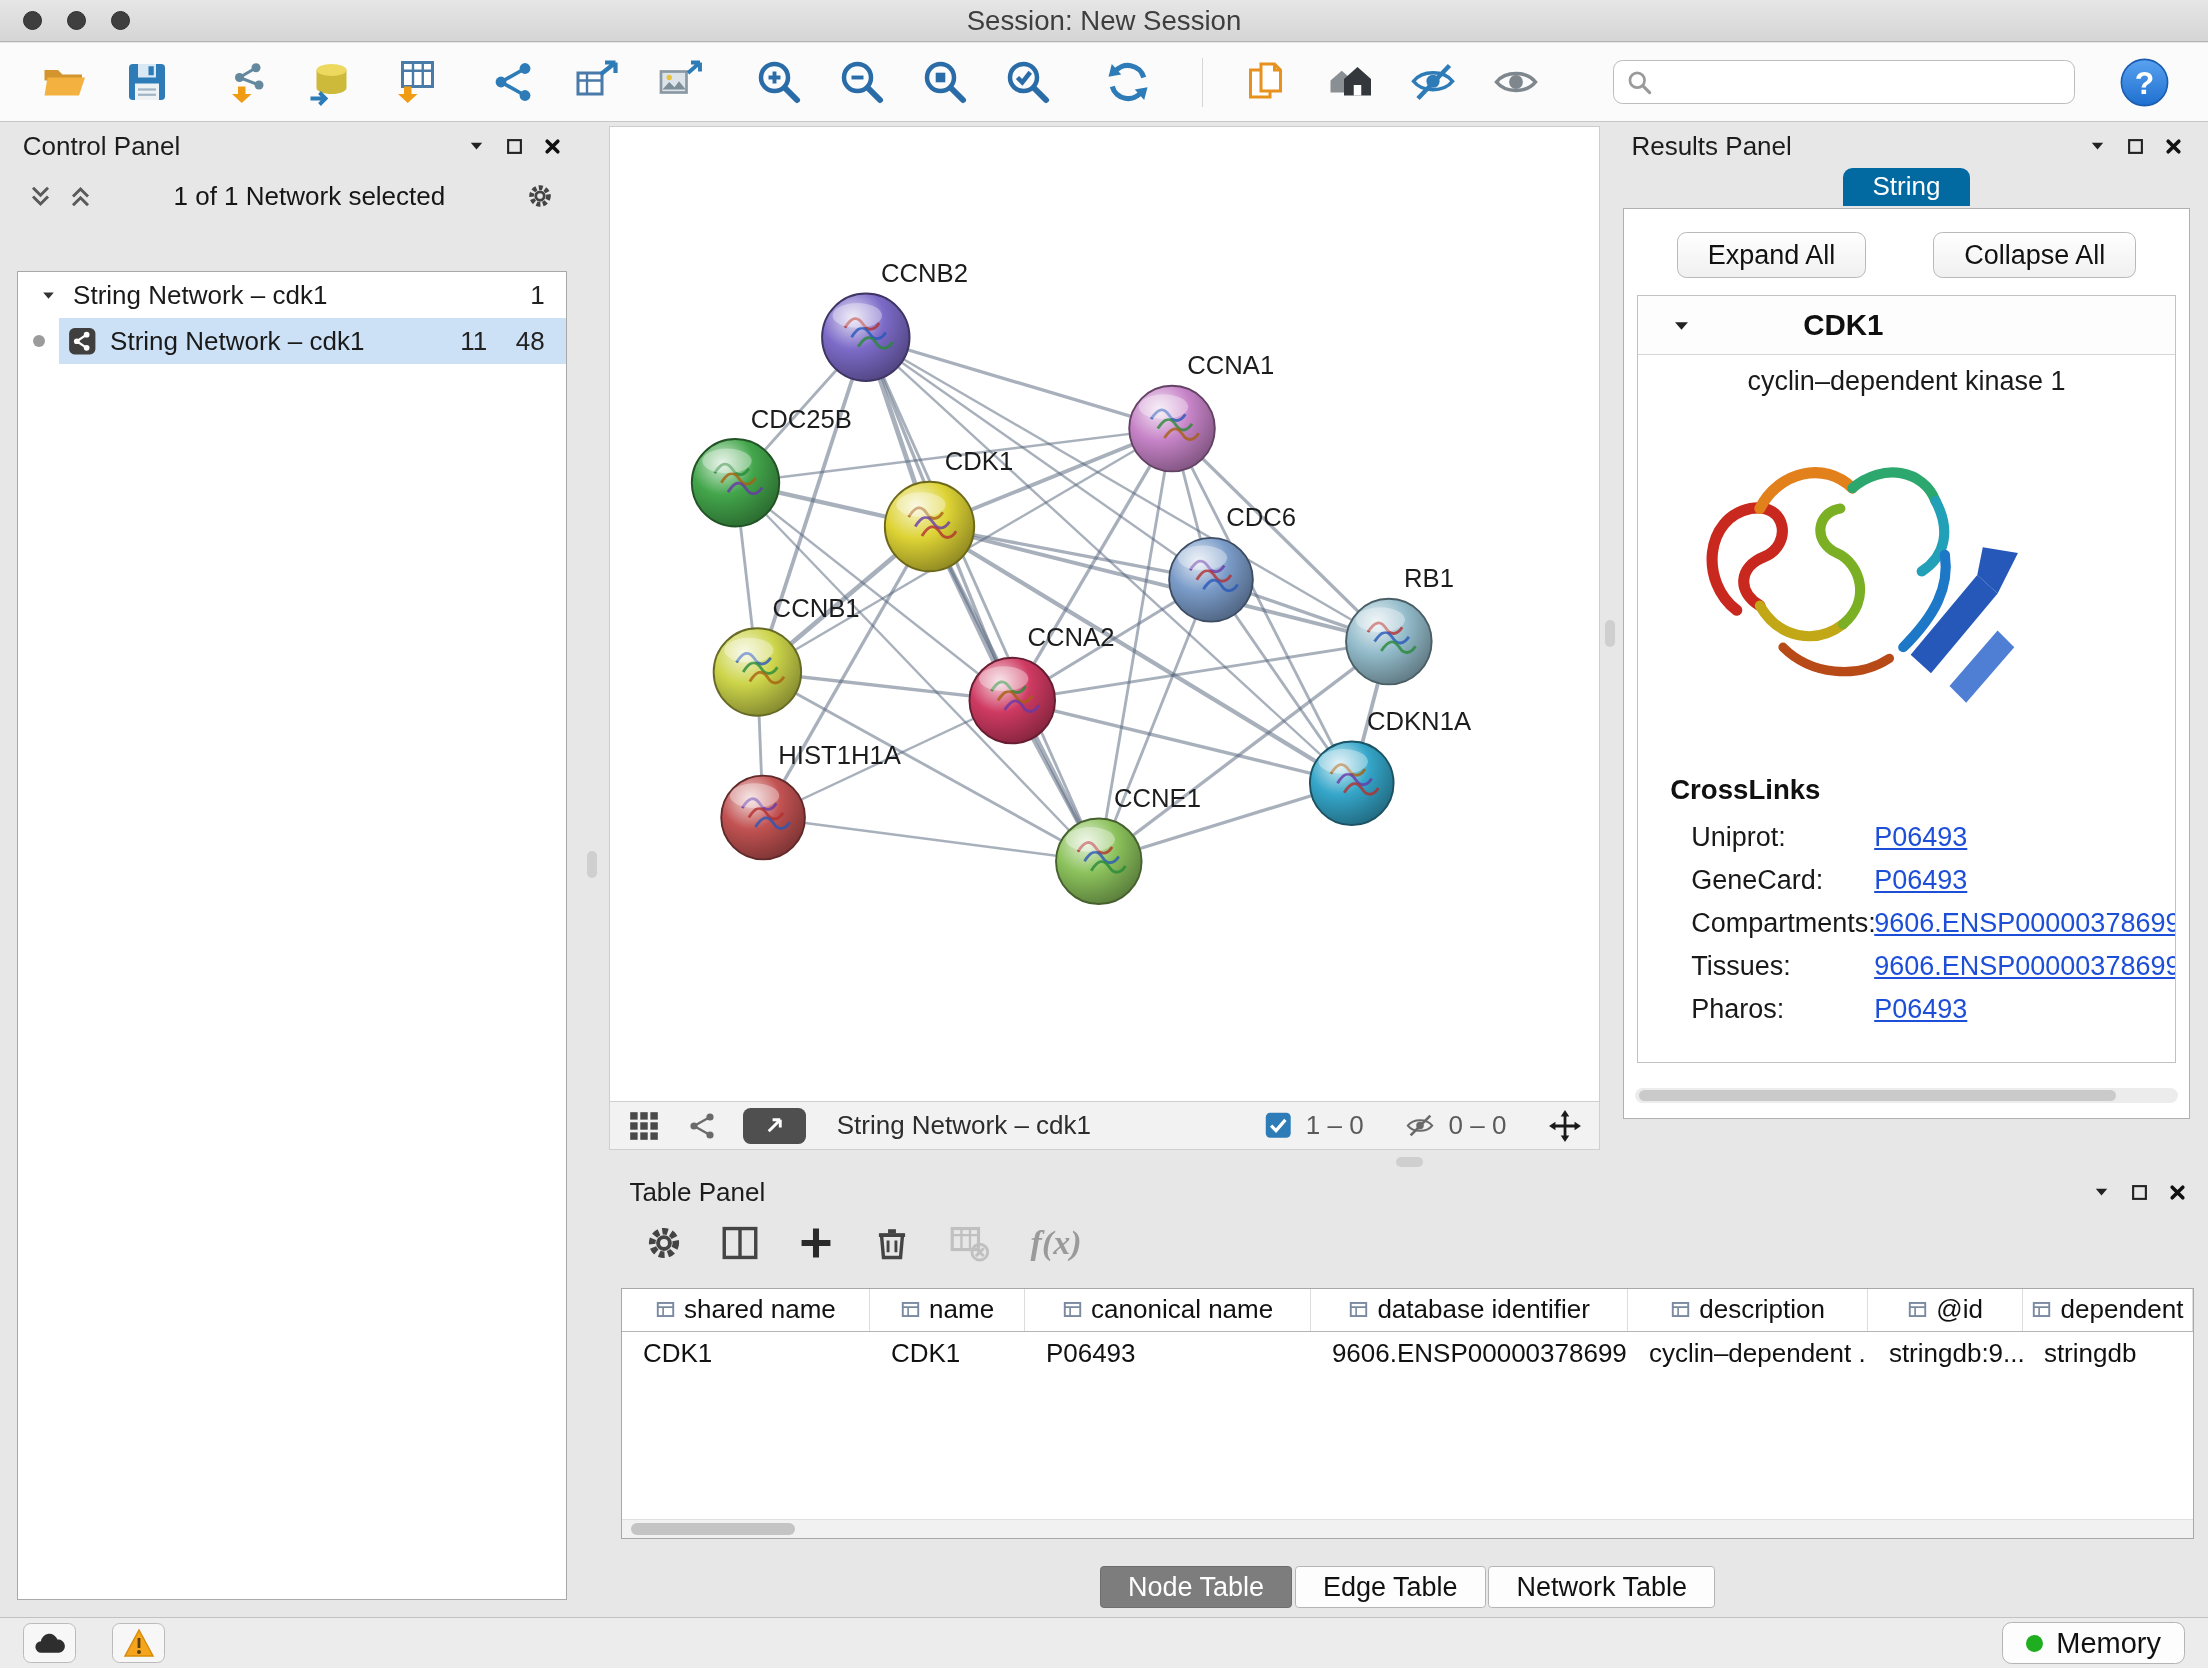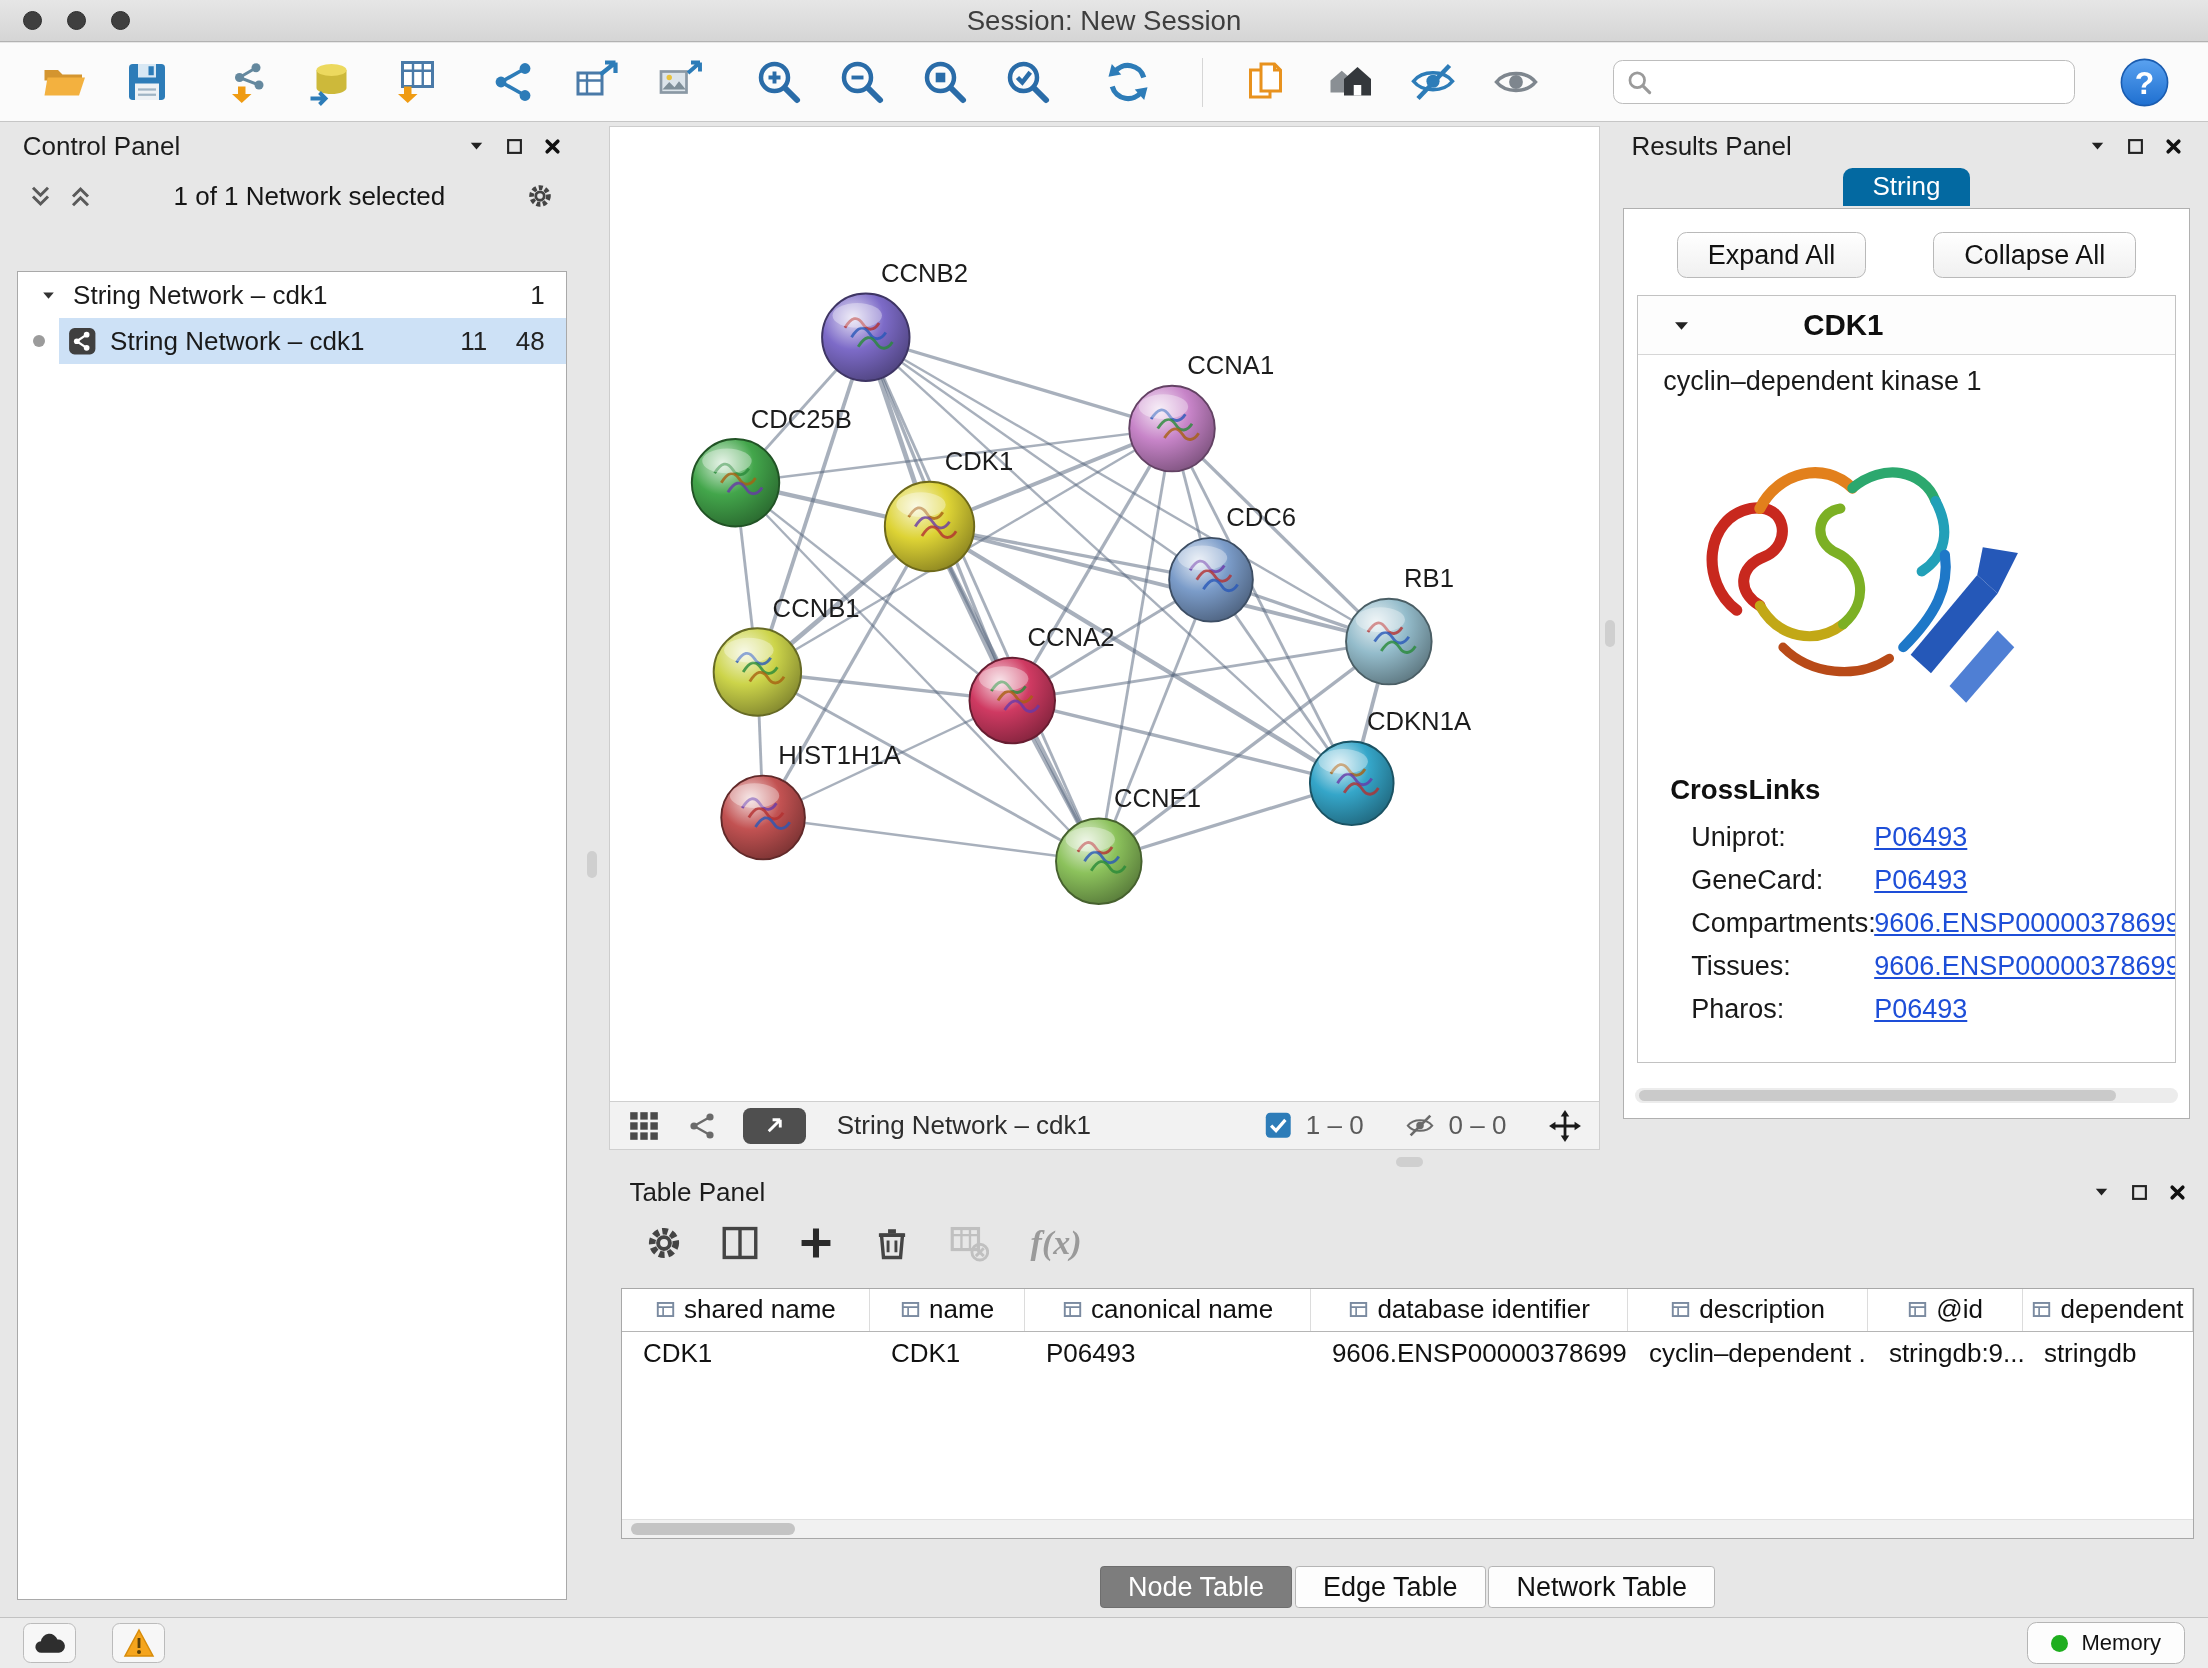--- a/index.html
+++ b/index.html
@@ -70,21 +70,21 @@
     border-radius:9.5px 9.5px 0 0; display:flex; align-items:center; justify-content:center; font-size:26px; }
   .rp-card { position:absolute; left:2.9px; right:2.9px; top:82px; bottom:0; background:#fff; border:1px solid #b0b0b0;
     display:flex; flex-direction:column; }
   .rp-buttons { display:flex; justify-content:center; gap:67px; margin:23px 0 17px; }
   .rp-btn { height:46px; padding:0 30px; background:linear-gradient(#ffffff,#f0f0f0); border:1px solid #b9b9b9;
     border-radius:9.5px; font-size:27px; color:#111; display:flex; align-items:center; }
   .rp-section { flex:1; margin:0 13.3px 55px; border:1px solid #c2c2c2; overflow:hidden; position:relative; }
   .sec-header { height:59px; display:flex; align-items:center; border-bottom:1px solid #d6d6d6; background:#fdfdfd; }
   .sec-tri { margin-left:34px; display:flex; }
   .sec-title { margin-left:112px; font-weight:bold; font-size:29.5px; color:#101010; }
-  .sec-desc { padding:11.4px 25px 0; font-size:27px; color:#1a1a1a; }
+  .sec-desc { padding:11.4px 25px 0; font-size:27px; color:#1a1a1a;text-align:center; }
   .protein { margin:19px 0 0 28.5px; display:block; }
   .xl-head { margin:25px 0 9.5px 32px; font-weight:bold; font-size:27.6px; color:#101010; }
   .xl-row { display:flex; align-items:center; height:43px; padding-left:53px; font-size:27px; }
   .xl-label { width:183px; flex-shrink:0; white-space:nowrap; color:#181818; }
   .xl-link { color:#1d4ed8; text-decoration:underline; white-space:nowrap; }
   .rp-scroll { position:absolute; left:11.4px; right:11.4px; bottom:15px; height:15px; background:#ececec; border-radius:7.6px; }
   .rp-scroll-thumb { width:88%; height:11.4px; margin:1.9px 0 0 3.8px; background:#cacaca; border-radius:6.7px; }
 
   
   .tp { position:absolute; left:618px; top:1172px; width:1579px; height:434px; }
@@ -104,21 +104,21 @@
   .tp-tab { height:42px; padding:0 27px; display:flex; align-items:center; font-size:27px;
     border:1px solid #b5b5b5; background:#fdfdfd; color:#111; border-radius:3.8px; }
   .tp-tab.active { background:#7d7d7d; color:#fff; border-color:#6e6e6e; }
 
   
   .statusbar { position:absolute; left:0; top:1617px; width:2208px; height:51px; background:#ececec;
     border-top:1px solid #c2c2c2; display:flex; align-items:center; padding:0 23px; gap:36px; }
   .sb-btn { width:53px; height:40px; border:1px solid #bbbbbb; border-radius:7.6px; background:#f7f7f7;
     display:flex; align-items:center; justify-content:center; }
   .memory-btn { margin-left:auto; height:42px; padding:4px 23px; border:1px solid #b5b5b5; border-radius:9.5px;
-    background:#fdfdfd; display:flex; align-items:center; gap:13.3px; font-size:22px; color:#111; }
+    background:#fdfdfd; display:flex; align-items:center; gap:13.3px; font-size:29px; color:#111; }
   .mem-dot { width:17px; height:17px; border-radius:50%; background:#1fae1f; }
 </style>
 </head>
 <body>
 
 <div class="titlebar">
   <div class="traffic">
     <span class="tl"></span>
     <span class="tl"></span>
     <span class="tl"></span>

